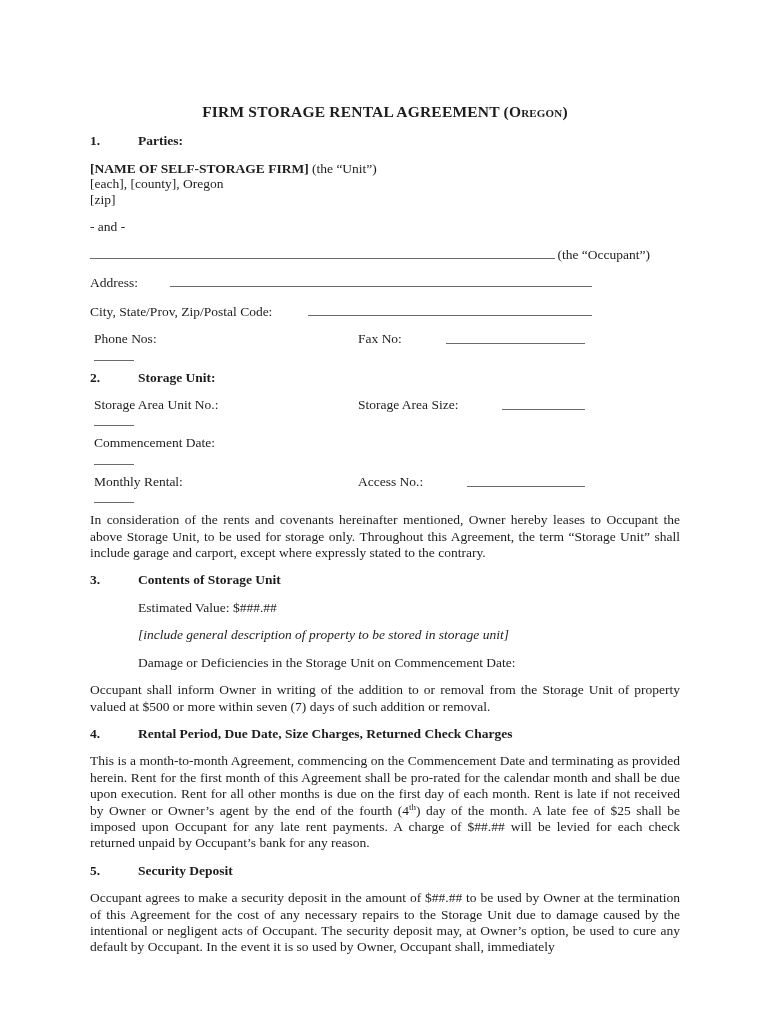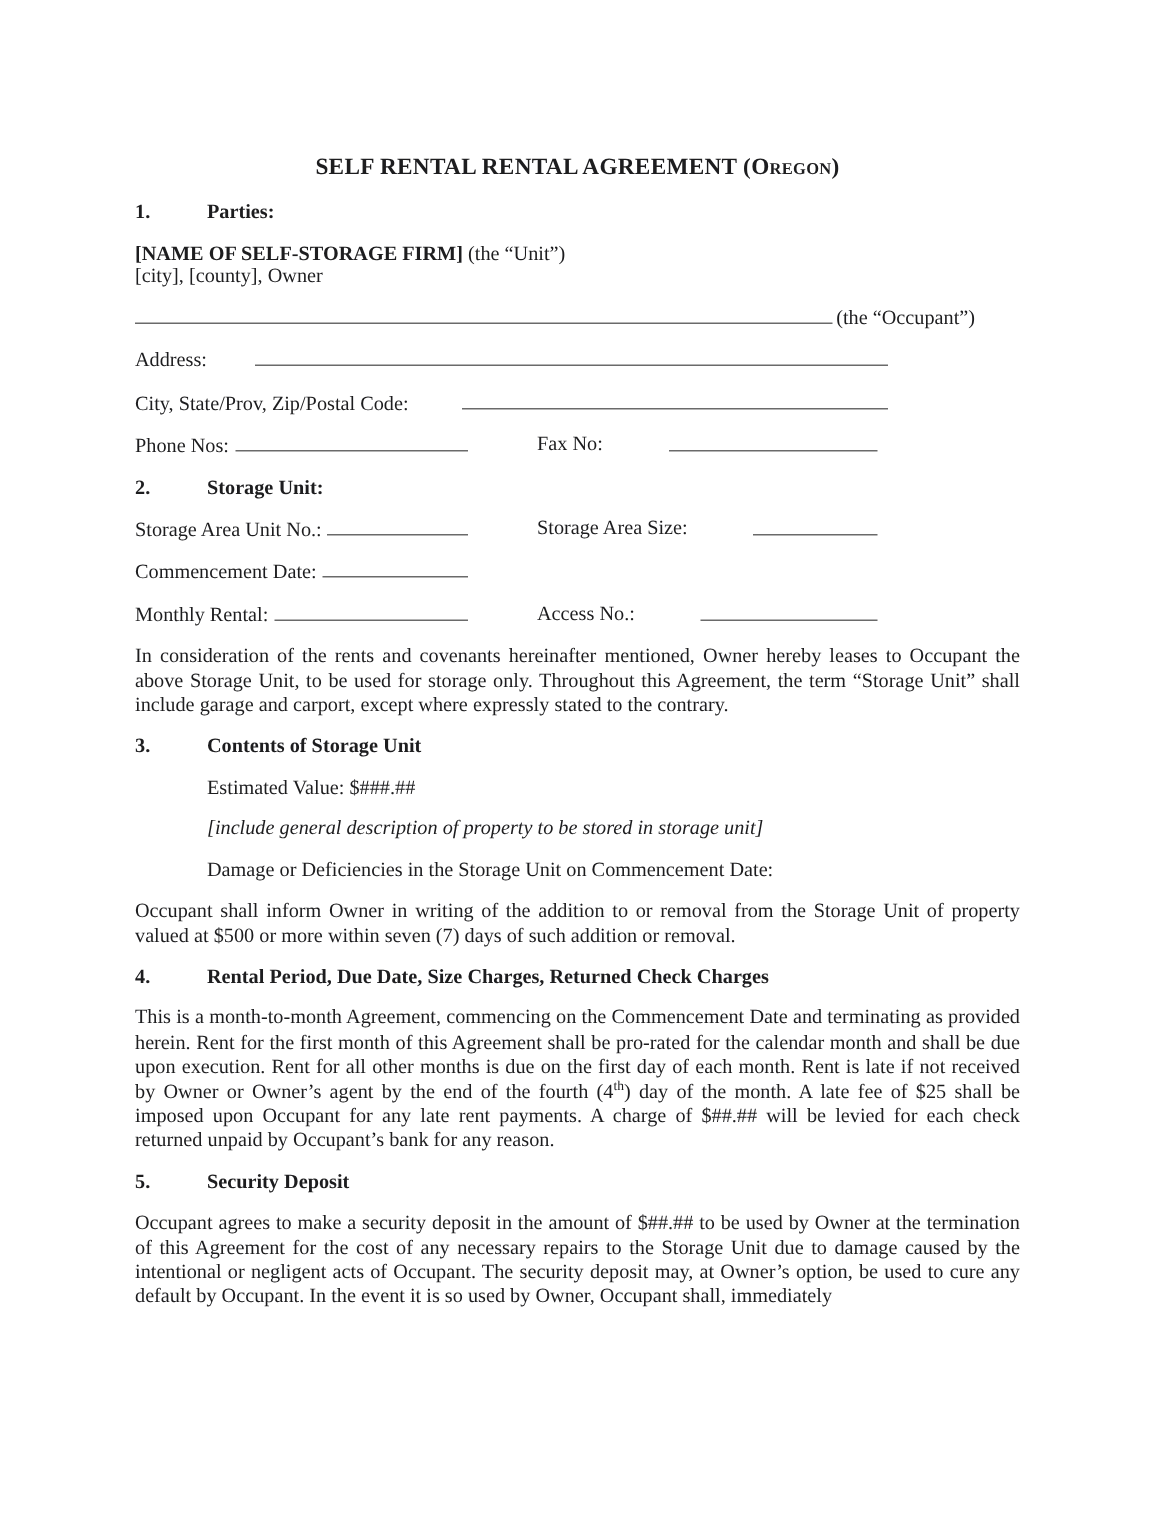--- a/index.html
+++ b/index.html
@@ -50,20 +50,21 @@
   }
   .blank.gap { margin-left: 4px; }
   .two-col { display: flex; margin: 0 0 11px 0; }
   .col1 {
     width: 268px;
     flex-shrink: 0;
     display: flex;
     align-items: baseline;
     padding-right: 46px;
     box-sizing: border-box;
+    flex-direction: column;
   }
   .col2 {
     flex: 1 1 auto;
     display: flex;
     align-items: flex-start;
     margin-right: 95px;
     gap: 40px;
   }
   .para {
     text-align: justify;
@@ -74,32 +75,34 @@
   .occupant-row { margin-right: 30px; }
   .occupant-row .suffix { margin-left: 2px; white-space: nowrap; }
   .addr-row { margin-right: 88px; gap: 32px; }
   sup.sup { font-size: 9px; line-height: 0; }
 </style>
 </head>
 <body>
 
 <div class="page">
 
-  <div class="title"><span>SELF RENTAL RENTAL AGREEMENT (</span><span class="sc">Oregon</span><span>)</span></div>
+  <div class="title"><span>FIRM STORAGE RENTAL AGREEMENT (</span><span class="sc">Oregon</span><span>)</span></div>
 
   <div class="sec-h">
     <span class="num">1.</span>
     <span>Parties:</span>
   </div>
 
   <div class="block tight">
     <p><strong>[NAME OF SELF-STORAGE FIRM]</strong><span> (the “Unit”)</span></p>
-    <p>[city], [county], Owner</p>
+    <p>[each], [county], Oregon</p>
+    <p>[zip]</p>
   </div>
 
+  <p class="block">- and -</p>
 
   <div class="row occupant-row">
     <span class="blank"></span>
     <span class="suffix">(the “Occupant”)</span>
   </div>
 
   <div class="row addr-row">
     <span>Address:</span>
     <span class="blank"></span>
   </div>

